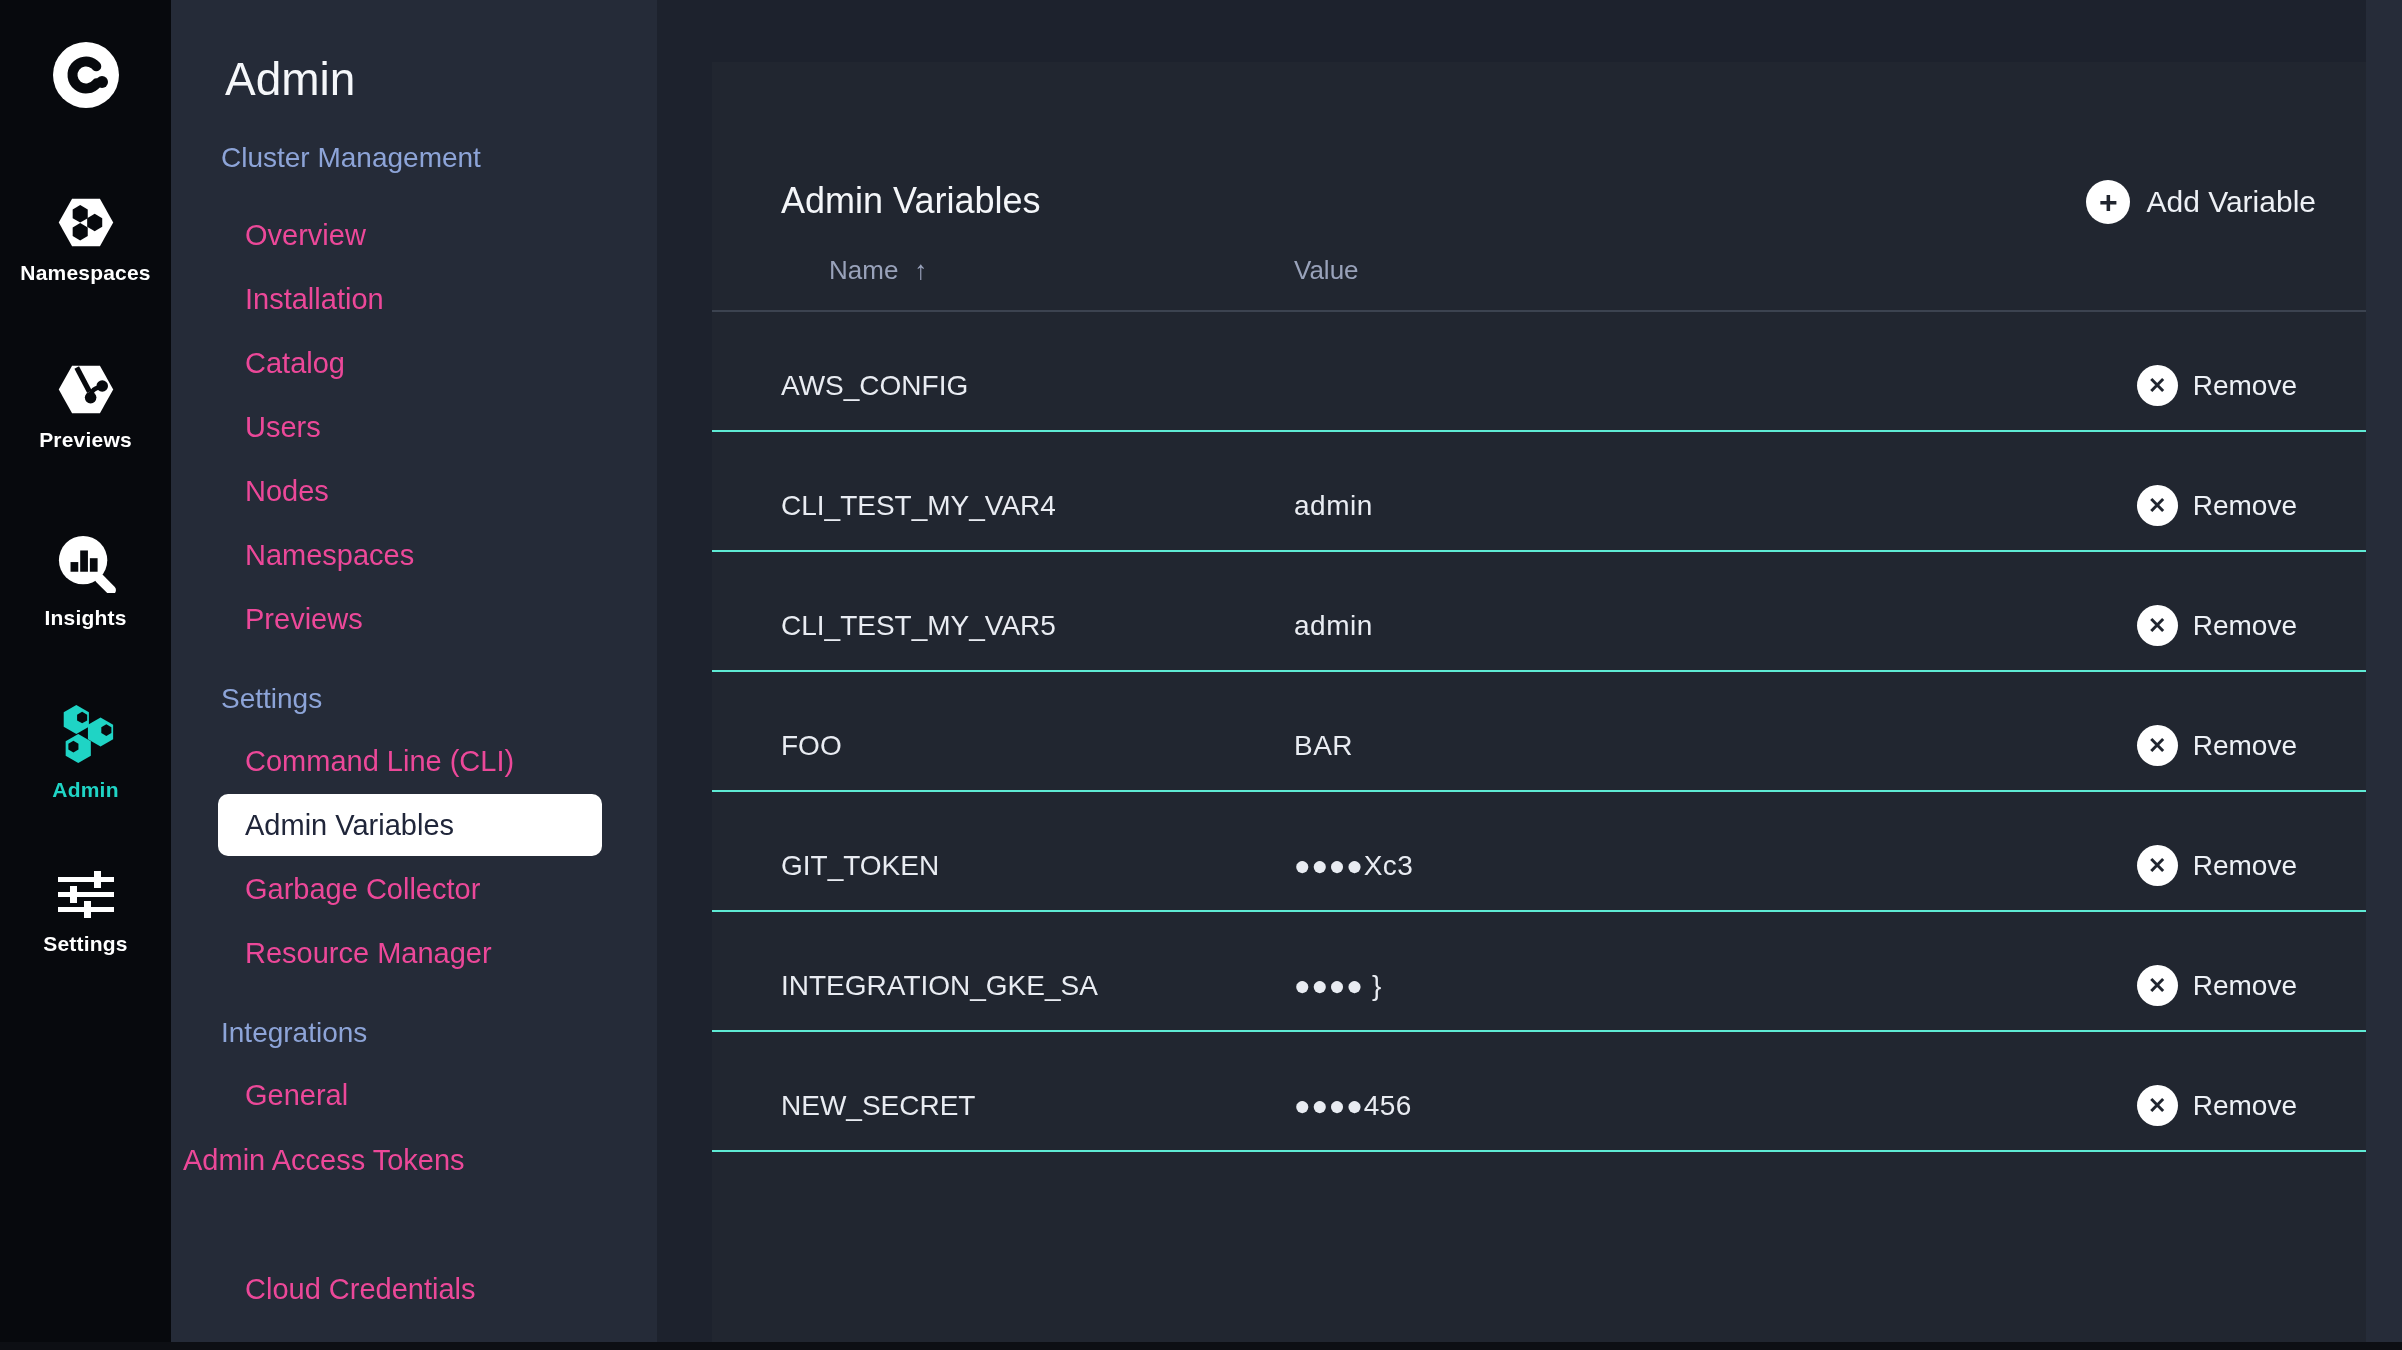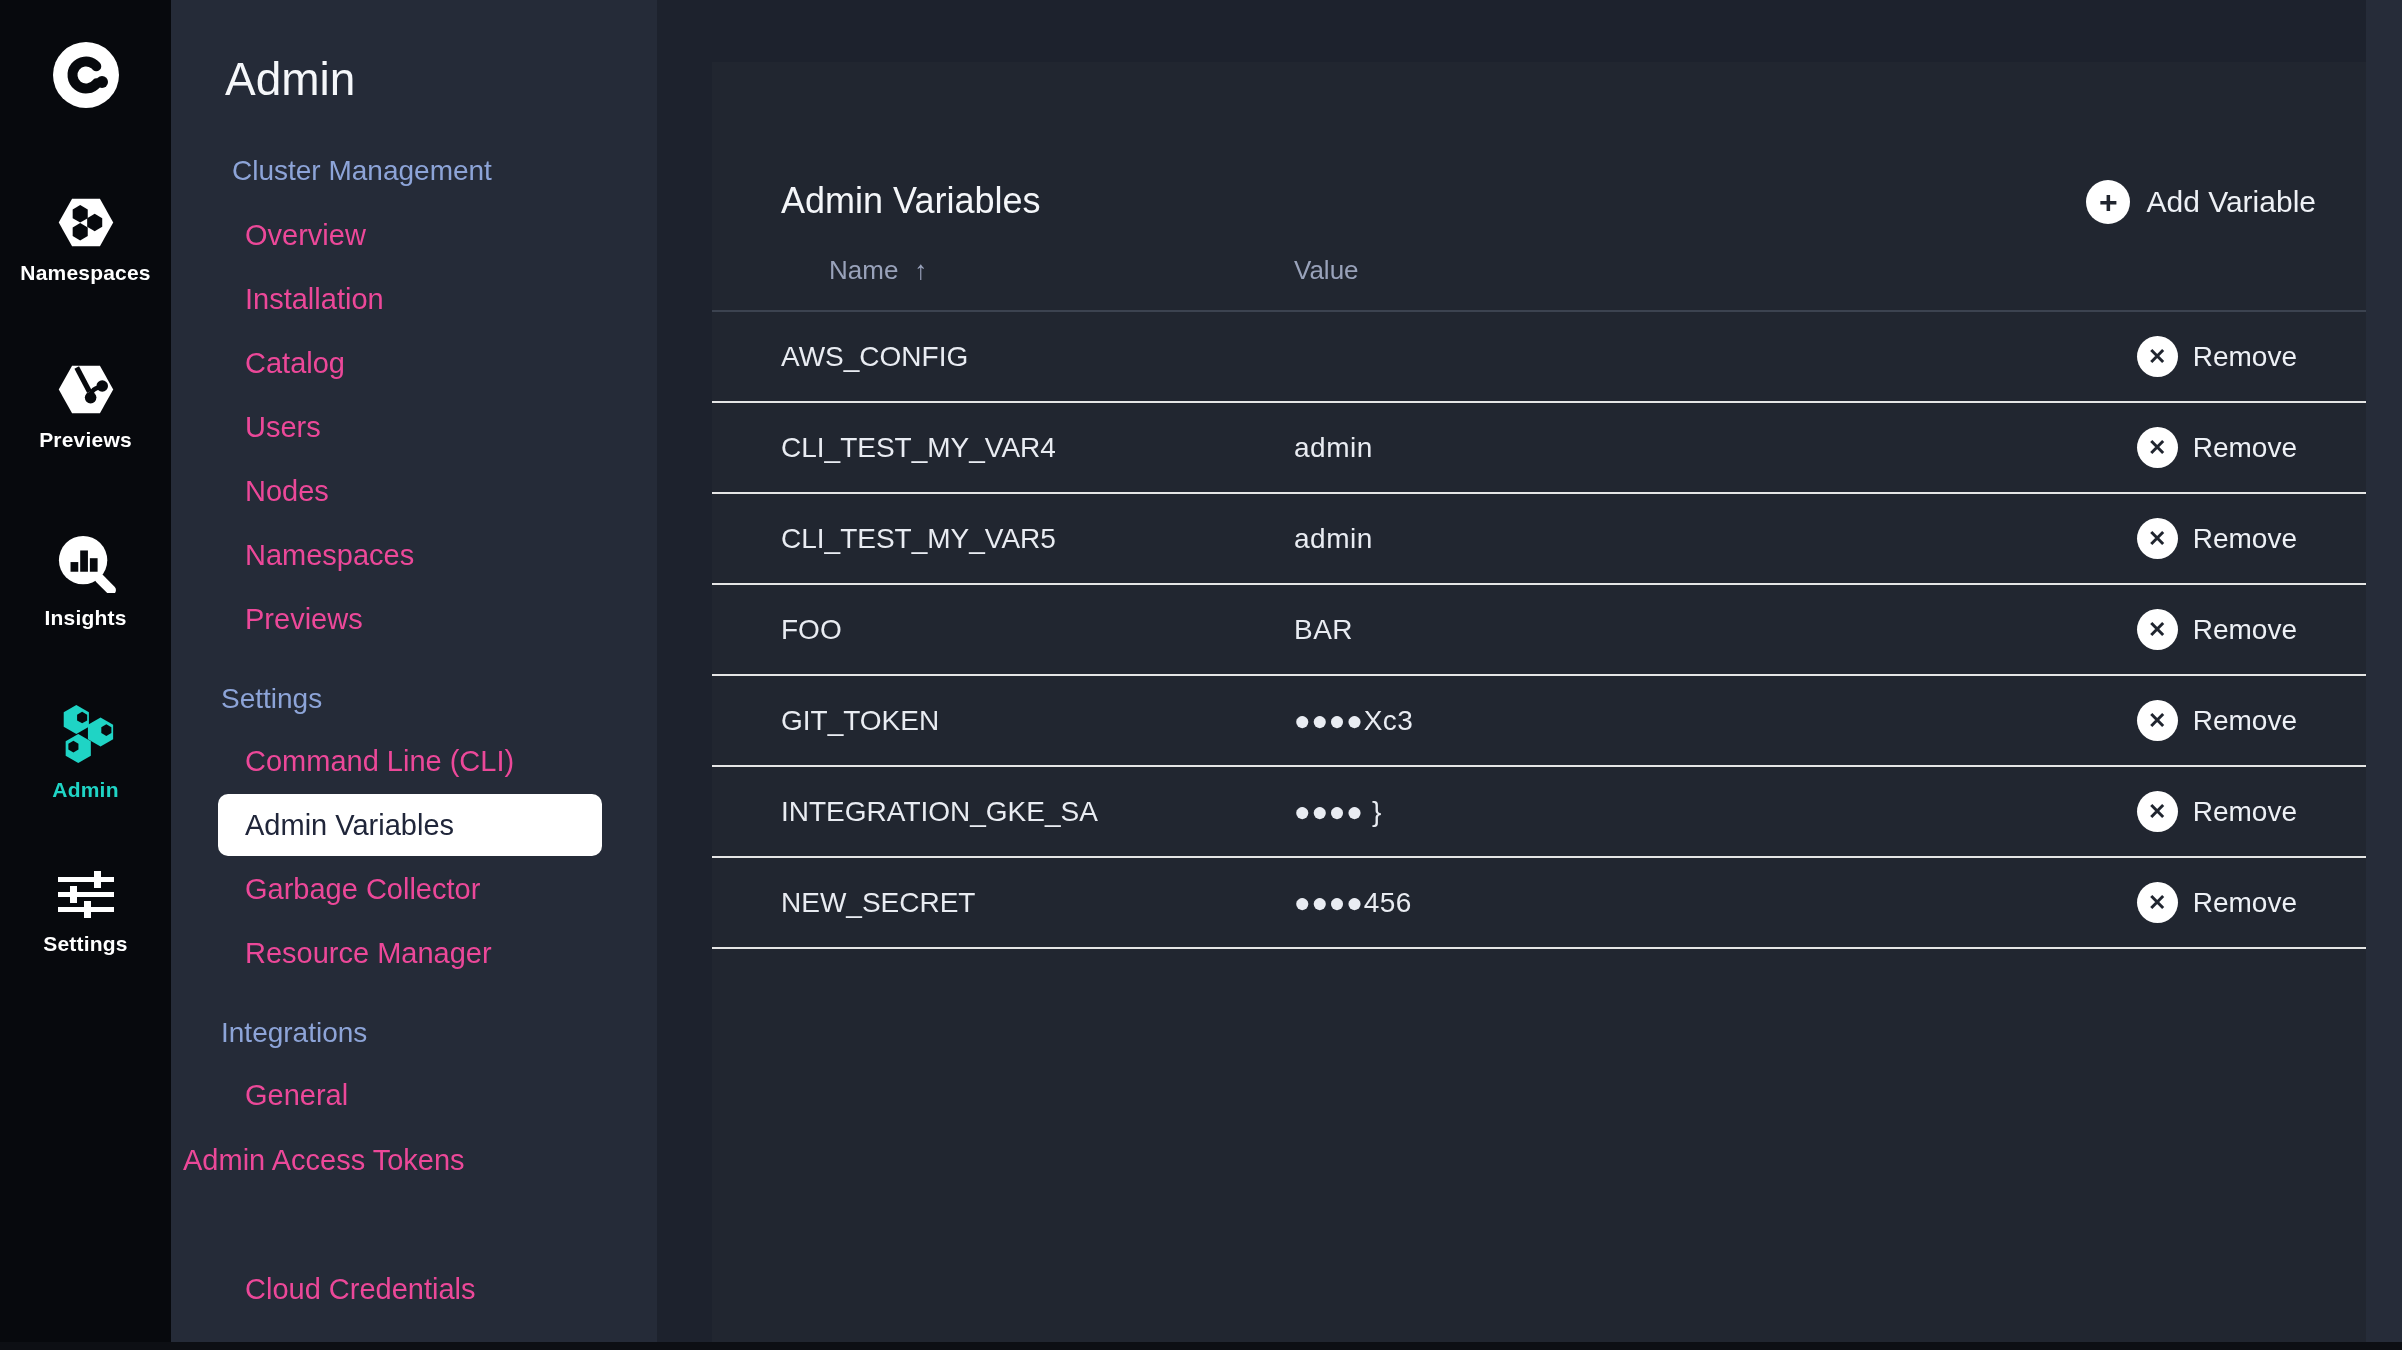--- a/index.html
+++ b/index.html
@@ -41,21 +41,21 @@
   .add-btn .label { font-size:30px; color:#eef1f6; }
 
   .th-row { position:absolute; left:0; top:0; width:1654px; height:248px; }
   .th { position:absolute; bottom:24px; font-size:26px; color:#99a2ba; display:flex; gap:16px;
         align-items:center; cursor:pointer; }
   .th.name { left:69px;margin-left:48px; }
   .th.value { left:582px; cursor:default; }
   .sort-arrow { font-size:26px; font-weight:600; color:#9aa3bd; }
 
   .tbody { position:absolute; left:0; top:248px; width:1654px; border-top:2px solid #3c4350; }
-  .trow { position:relative; width:1654px; height:91px; border-bottom:2px solid #e5e5e5; }
+  .trow { position:relative; width:1654px; height:91px; border-bottom:2px solid #5eead4;margin-top:29px; }
   .td-name  { position:absolute; left:69px;  top:0; height:100%; display:flex; align-items:center;
               font-size:28px; color:#e9ecf2; }
   .td-value { position:absolute; left:582px; top:0; height:100%; display:flex; align-items:center;
               font-size:28px; color:#e9ecf2; letter-spacing:0.5px; }
   .remove-btn { position:absolute; right:69px; top:0; height:100%; display:flex; align-items:center;
                 gap:15px; cursor:pointer; }
   .remove-btn .circle-icon { width:41px; height:41px; font-size:22px; }
   .remove-btn .label { font-size:28px; color:#eef1f6; }
 
   .bottom-strip { position:absolute; left:0; bottom:0; width:2402px; height:8px; background:#0d0f14; }
@@ -141,21 +141,21 @@
           <rect x="27" y="30" width="7" height="17" fill="#ffffff"></rect>
         </svg>
       </span>
       <span class="rail-label">Settings</span>
     </div>
   </div>
 
   <div class="sidebar">
     <div class="sb-title">Admin</div>
 
-    <div class="sb-section" style="top:151px;margin-left:11px;">Cluster Management</div>
+    <div class="sb-section" style="top:138px;">Cluster Management</div>
     <div class="sb-item" style="top:203px;">Overview</div>
     <div class="sb-item" style="top:267px;">Installation</div>
     <div class="sb-item" style="top:331px;">Catalog</div>
     <div class="sb-item" style="top:395px;">Users</div>
     <div class="sb-item" style="top:459px;">Nodes</div>
     <div class="sb-item" style="top:523px;">Namespaces</div>
     <div class="sb-item" style="top:587px;">Previews</div>
 
     <div class="sb-section" style="top:679px;">Settings</div>
     <div class="sb-item" style="top:729px;">Command Line (CLI)</div>

